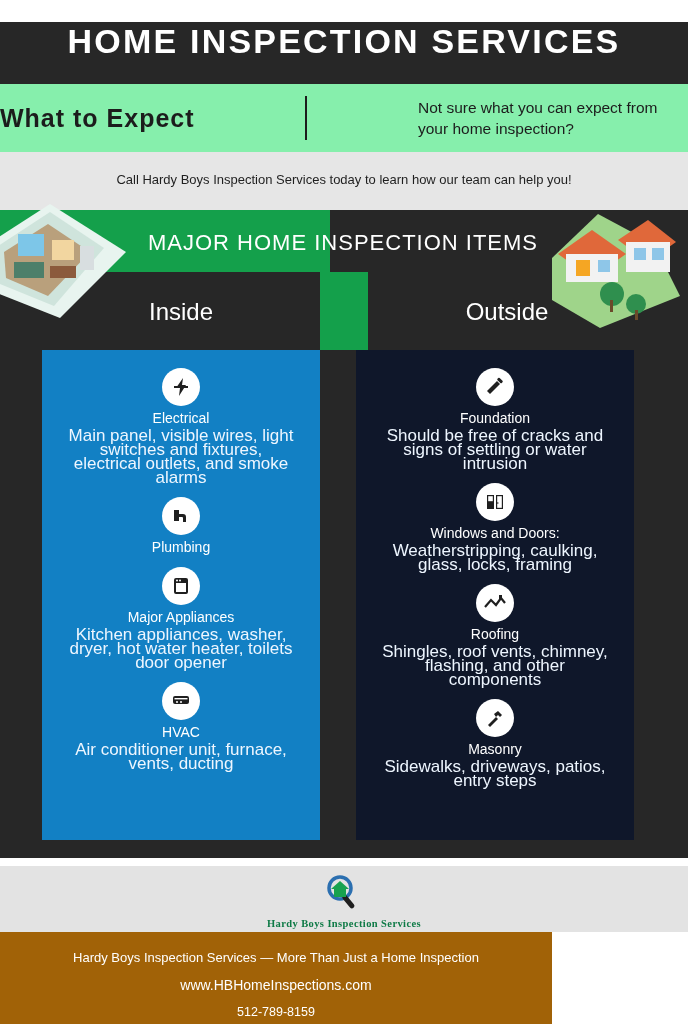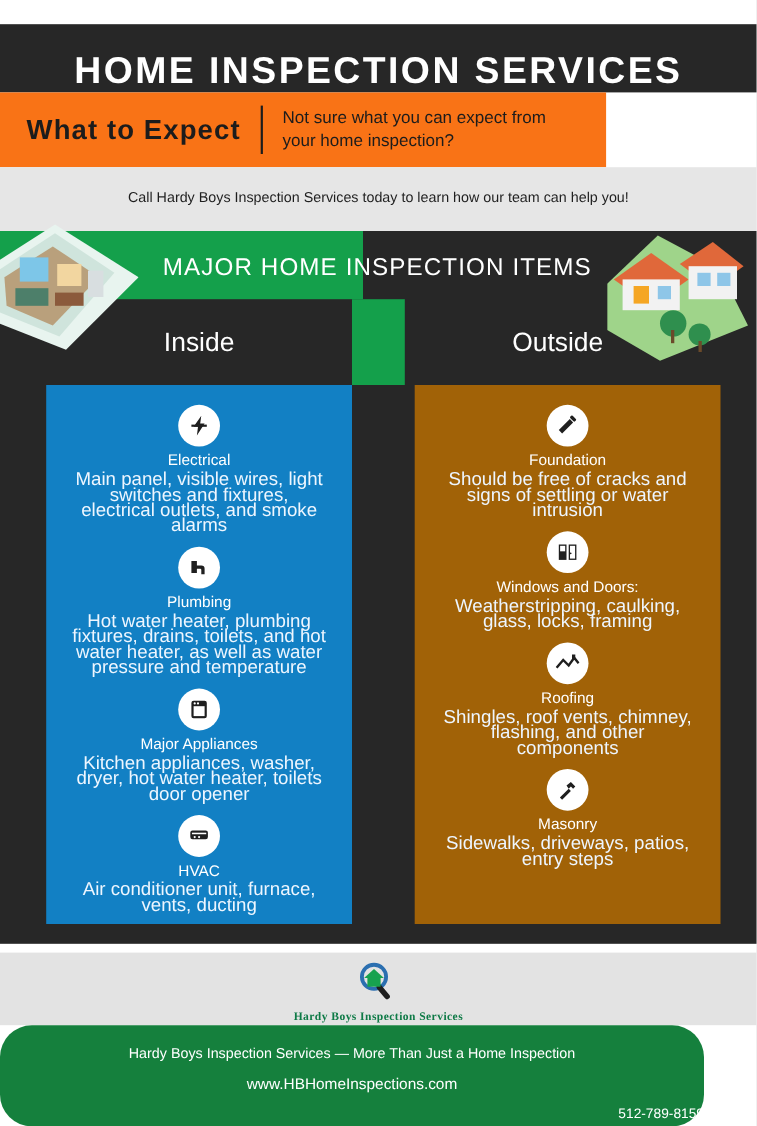--- a/index.html
+++ b/index.html
@@ -21,40 +21,40 @@
     overflow: hidden;
   }
 
   
   .top-bar {
     position: absolute;
     left: 0; top: 22px;
     width: 688px; height: 62px;
     background: #272727;
     display: flex;
-    align-items: flex-end;
+    align-items: flex-start;
     justify-content: center;
   }
   .top-title {
     color: #ffffff;
     font-size: 34px;
     letter-spacing: 2.2px;
     font-weight: bold;
     text-transform: uppercase;
     font-family: "Liberation Sans", sans-serif;
   }
 
   .subhead {
     position: absolute;
     left: 0; top: 84px;
-    width: 551px; height: 68px;
-    background: #f97316;
+    width: 688px; height: 68px;
+    background: #86efac;
     display: flex;
     align-items: center;
-    justify-content: center;
+    justify-content: space-between;
   }
   .subhead-left {
     color: #1c1c1c;
     font-size: 25px;
     font-weight: bold;
     letter-spacing: 1px;
     padding-right: 18px;
   }
   .subhead-divider {
     width: 2px;
@@ -126,21 +126,21 @@
   
   .col {
     position: absolute;
     top: 350px;
     width: 278px;
     height: 490px;
     padding: 18px 12px 0 12px;
     box-sizing: border-box;
   }
   .col-inside { left: 42px; background: #1280c4; }
-  .col-outside { left: 377px; background: #a16207; }
+  .col-outside { left: 356px; background: #0f172a; }
 
   .item { text-align: center; margin-bottom: 12px; }
   .item-icon {
     width: 38px; height: 38px;
     border-radius: 50%;
     background: #ffffff;
     margin: 0 auto 4px auto;
     display: flex; align-items: center; justify-content: center;
   }
   .item-icon svg { display: block; }
@@ -188,29 +188,28 @@
     letter-spacing: 0.4px;
     font-family: "Liberation Serif", serif;
     font-weight: bold;
     margin-top: 2px;
   }
 
   
   .footer {
     position: absolute;
     left: 0; top: 932px;
-    width: 640px; height: 92px;
-    background: #15803d;
+    width: 552px; height: 92px;
+    background: #a16207;
     color: #ffffff;
     text-align: center;
-    border-radius: 29px;
   }
   .footer-line1 { padding-top: 18px; font-size: 13px; }
   .footer-line2 { padding-top: 12px; font-size: 14px; }
-  .footer-line3 { padding-top: 12px; font-size: 12.5px; text-align: right; }
+  .footer-line3 { padding-top: 12px; font-size: 12.5px; }
 </style>
 </head>
 <body>
 
 <div class="page">
 
   <div class="top-bar">
     <div class="top-title">HOME INSPECTION SERVICES</div>
   </div>
 
@@ -275,21 +274,20 @@
       <div class="item-desc">Main panel, visible wires, light switches and fixtures, electrical outlets, and smoke alarms</div>
     </div>
 
     <div class="item">
       <div class="item-icon">
         <svg width="20" height="20" viewBox="0 0 20 20">
             <path d="M3 4 h5 v4 h4 a3 3 0 0 1 3 3 v5 h-3 v-4 a1 1 0 0 0 -1 -1 h-3 v4 H3 Z" fill="#1f1f1f"></path>
           </svg>
       </div>
       <div class="item-title">Plumbing</div>
-      <div class="item-desc">Hot water heater, plumbing fixtures, drains, toilets, and hot water heater, as well as water pressure and temperature</div>
     </div>
 
     <div class="item">
       <div class="item-icon">
         <svg width="20" height="20" viewBox="0 0 20 20">
             <rect x="3" y="2" width="14" height="16" rx="2" fill="#1f1f1f"></rect>
             <rect x="5" y="7" width="10" height="9" fill="#ffffff"></rect>
             <circle cx="6" cy="4.5" r="1" fill="#ffffff"></circle>
             <circle cx="9" cy="4.5" r="1" fill="#ffffff"></circle>
           </svg>

